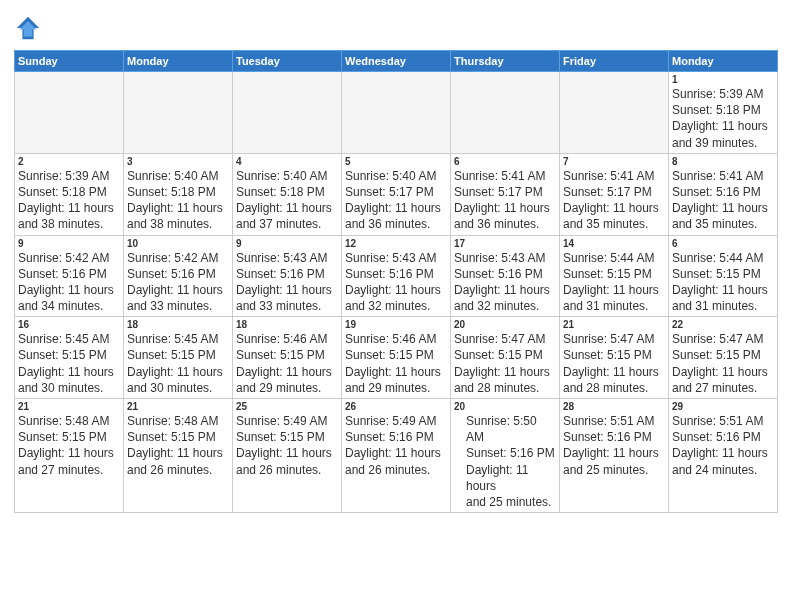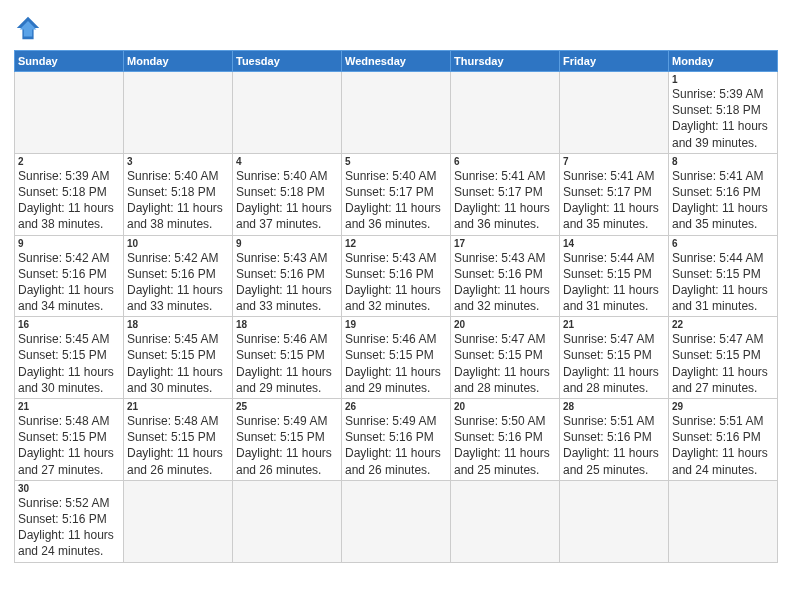--- a/index.html
+++ b/index.html
@@ -323,50 +323,35 @@
           </td>
           <td>
             <span class="day-number">26</span>
             <div class="day-info" style="white-space: pre-line;">Sunrise: 5:49 AM
 Sunset: 5:16 PM
 Daylight: 11 hours
 and 26 minutes.</div>
           </td>
           <td>
             <span class="day-number">20</span>
-            <div class="day-info" style="white-space: pre-line;">Sunrise: 5:50 AM
+            <div class="day-info" style="white-space: pre-line; margin-left: 12px;">Sunrise: 5:50 AM
 Sunset: 5:16 PM
 Daylight: 11 hours
 and 25 minutes.</div>
           </td>
           <td>
             <span class="day-number">28</span>
             <div class="day-info" style="white-space: pre-line;">Sunrise: 5:51 AM
 Sunset: 5:16 PM
 Daylight: 11 hours
 and 25 minutes.</div>
           </td>
           <td>
             <span class="day-number">29</span>
             <div class="day-info" style="white-space: pre-line;">Sunrise: 5:51 AM
 Sunset: 5:16 PM
 Daylight: 11 hours
 and 24 minutes.</div>
           </td>
-        </tr>
-        <tr>
-          <td class="last-row">
-            <span class="day-number">30</span>
-            <div class="day-info" style="white-space: pre-line;">Sunrise: 5:52 AM
-Sunset: 5:16 PM
-Daylight: 11 hours
-and 24 minutes.</div>
-          </td>
-          <td class="empty last-row"></td>
-          <td class="empty last-row"></td>
-          <td class="empty last-row"></td>
-          <td class="empty last-row"></td>
-          <td class="empty last-row"></td>
-          <td class="empty last-row"></td>
         </tr>
       </tbody>
   </table>
 </div>
 
 </body></html>

